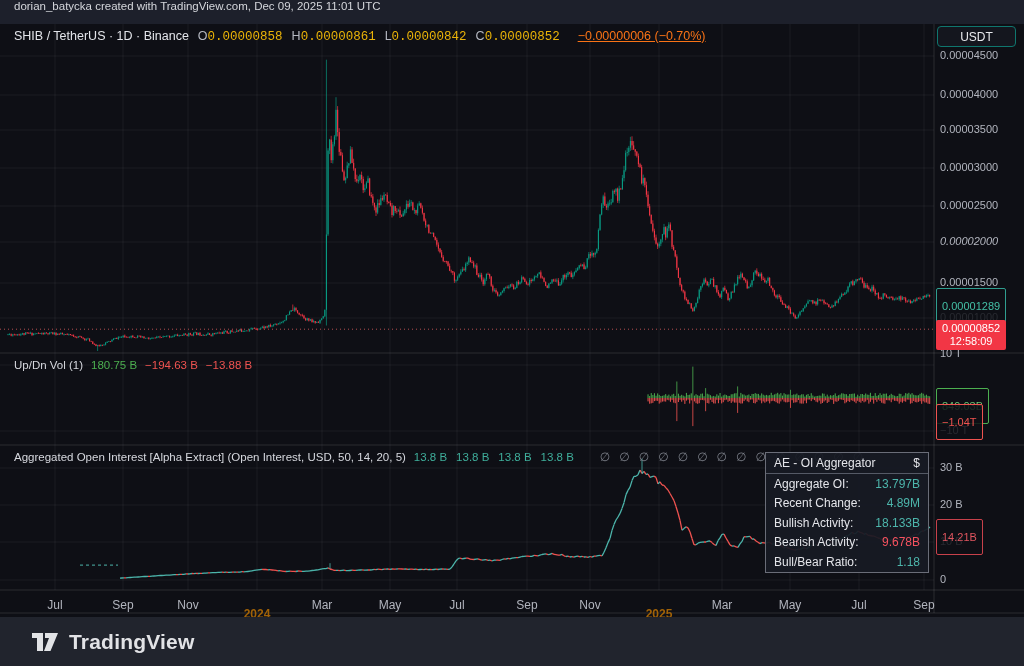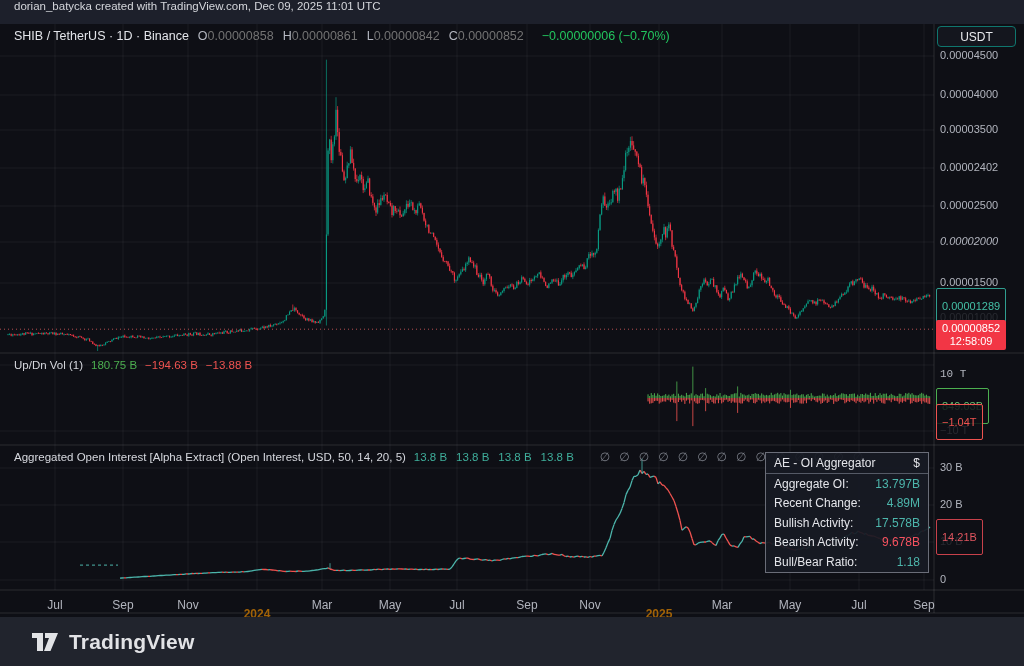--- a/index.html
+++ b/index.html
@@ -13,22 +13,22 @@
   #topbar span { font-size:11.5px; color:#d4d6db; }
 
   
   #chart { position:absolute; left:0; top:0; }
 
   
   #symbol-row { position:absolute; left:14px; top:29px; display:flex; align-items:baseline; gap:9px;
                 font-size:12.5px; white-space:nowrap; }
   #symbol-row .ttl { color:#e3e5ea; font-weight:500; }
   #symbol-row .ohlc b { color:#b5b8c1; font-weight:400; }
-  #symbol-row .ohlc i { font-style:normal; color:#737373; }
-  #symbol-row .chg { color:#22c55e; }
+  #symbol-row .ohlc i { font-style:normal; color:#eab308;font-family:Liberation Mono, monospace; }
+  #symbol-row .chg { color:#f97316;text-decoration:underline; }
 
   
   #usdt-btn { position:absolute; left:937px; top:26px; width:79px; height:21px; background:#14161e;
               border:1px solid #0f766e; border-radius:4px; color:#e8e9ed; font-size:12px;
               display:flex; align-items:center; justify-content:center; cursor:pointer; }
 
   .axis-label { position:absolute; left:940px; font-size:11px; color:#b2b5be; white-space:nowrap; }
 
   .boxed { position:absolute; left:936px; font-size:11px; padding:11px 5px; border-radius:2px;
            white-space:nowrap; background:rgba(14,15,21,0.85); }
@@ -2027,26 +2027,26 @@
     <span class="ohlc" id="ohlc-values"><span style="margin-right: 9px;"><b>O</b><i>0.00000858</i></span><span style="margin-right: 9px;"><b>H</b><i>0.00000861</i></span><span style="margin-right: 9px;"><b>L</b><i>0.00000842</i></span><span style="margin-right: 9px;"><b>C</b><i>0.00000852</i></span></span>
     <span class="chg">−0.00000006 (−0.70%)</span>
   </div>
 
   <button id="usdt-btn">USDT</button>
 
   <div id="price-axis-labels">
       <div class="axis-label" style="top: 49px;">0.00004500</div>
       <div class="axis-label" style="top: 88px;">0.00004000</div>
       <div class="axis-label" style="top: 123px;">0.00003500</div>
-      <div class="axis-label" style="top: 161px;">0.00002402</div>
+      <div class="axis-label" style="top: 161px;">0.00003000</div>
       <div class="axis-label" style="top: 199px;">0.00002500</div>
       <div class="axis-label" style="top: 235px; font-style: italic;">0.00002000</div>
       <div class="axis-label" style="top: 276px;">0.00001500</div>
       <div class="axis-label" style="top: 311px;">0.00001000</div>
-      <div class="axis-label" style="top: 368px; font-family: Liberation Mono, monospace;">10 T</div>
+      <div class="axis-label" style="top: 347px;">10 T</div>
       <div class="axis-label" style="top: 424px;">−10 T</div>
       <div class="axis-label" style="top: 461px;">30 B</div>
       <div class="axis-label" style="top: 498px;">20 B</div>
       <div class="axis-label" style="top: 535px;">10 B</div>
       <div class="axis-label" style="top: 573px;">0</div>
     </div>
 
   <div class="boxed" id="label-ind-price">0.00001289</div>
   <div class="boxed" id="label-last-price">
     <div>0.00000852</div>
@@ -2076,21 +2076,21 @@
         <div class="trow">
           <span>Aggregate OI:</span>
           <span style="color: rgb(77, 182, 172);">13.797B</span>
         </div>
         <div class="trow">
           <span>Recent Change:</span>
           <span style="color: rgb(77, 182, 172);">4.89M</span>
         </div>
         <div class="trow">
           <span>Bullish Activity:</span>
-          <span style="color: rgb(77, 182, 172);">17.578B</span>
+          <span style="color: rgb(77, 182, 172);">18.133B</span>
         </div>
         <div class="trow">
           <span>Bearish Activity:</span>
           <span style="color: rgb(247, 82, 95);">9.678B</span>
         </div>
         <div class="trow">
           <span>Bull/Bear Ratio:</span>
           <span style="color: rgb(77, 182, 172);">1.18</span>
         </div>
       </div>

